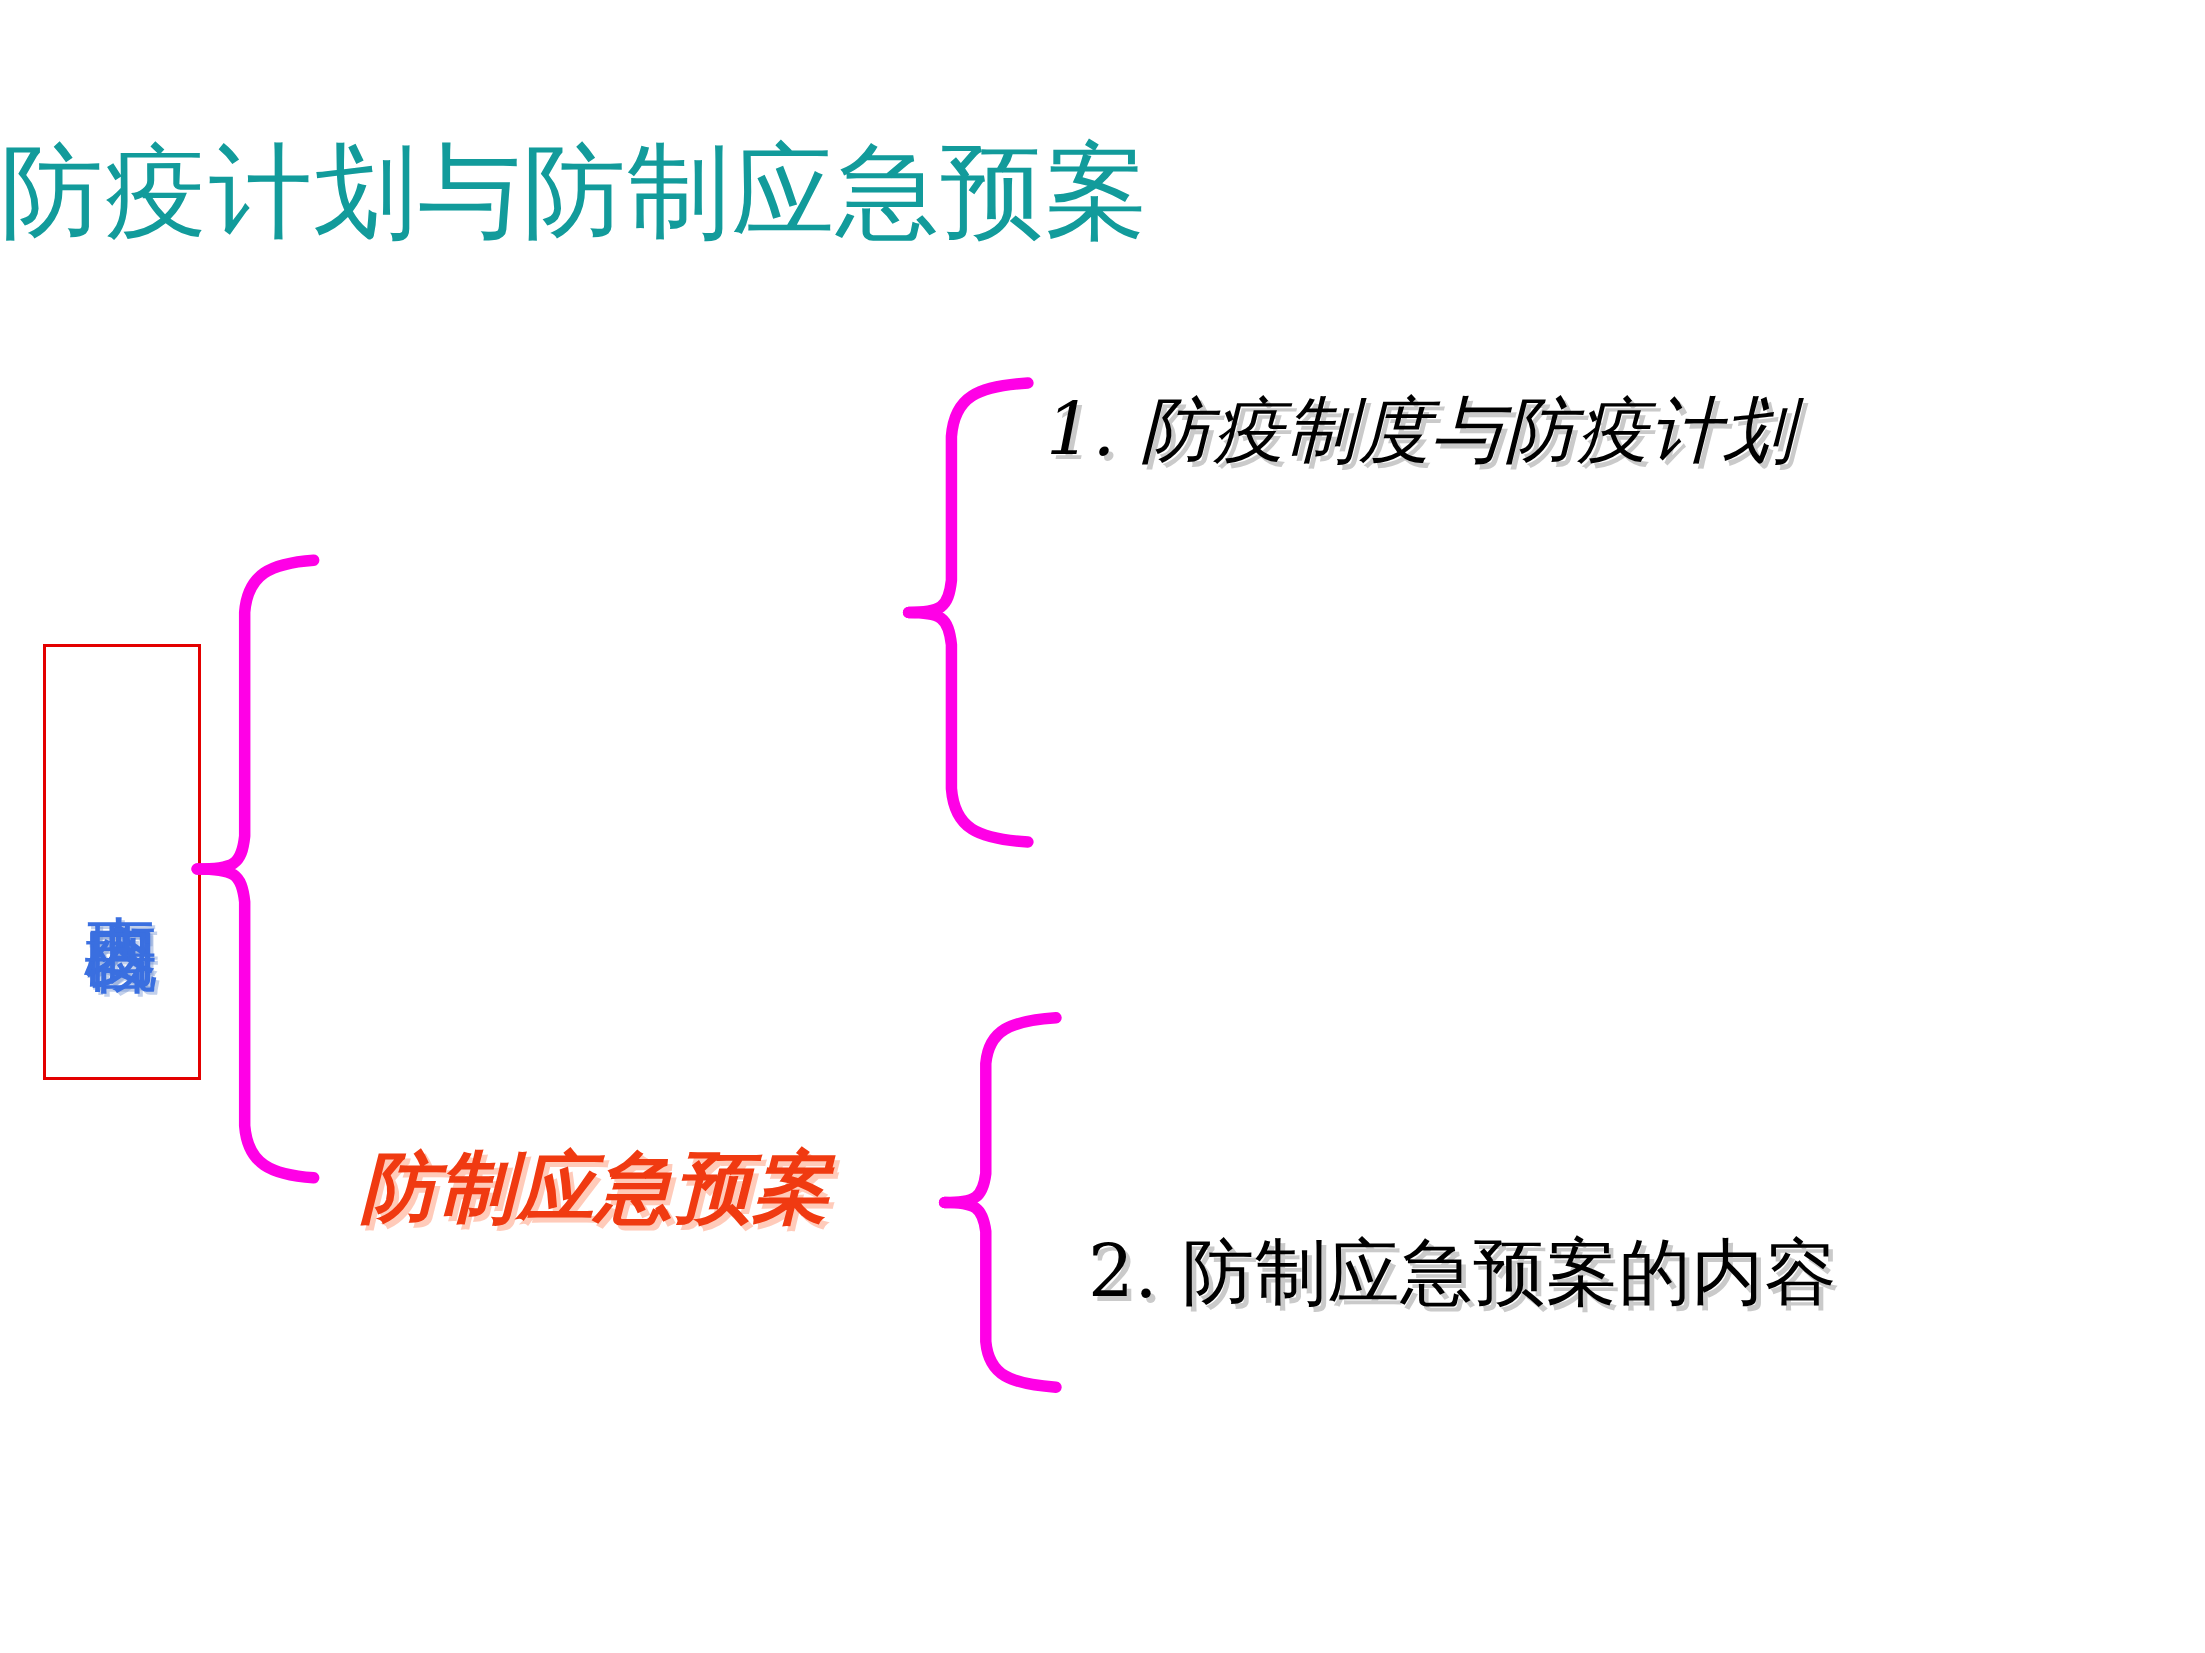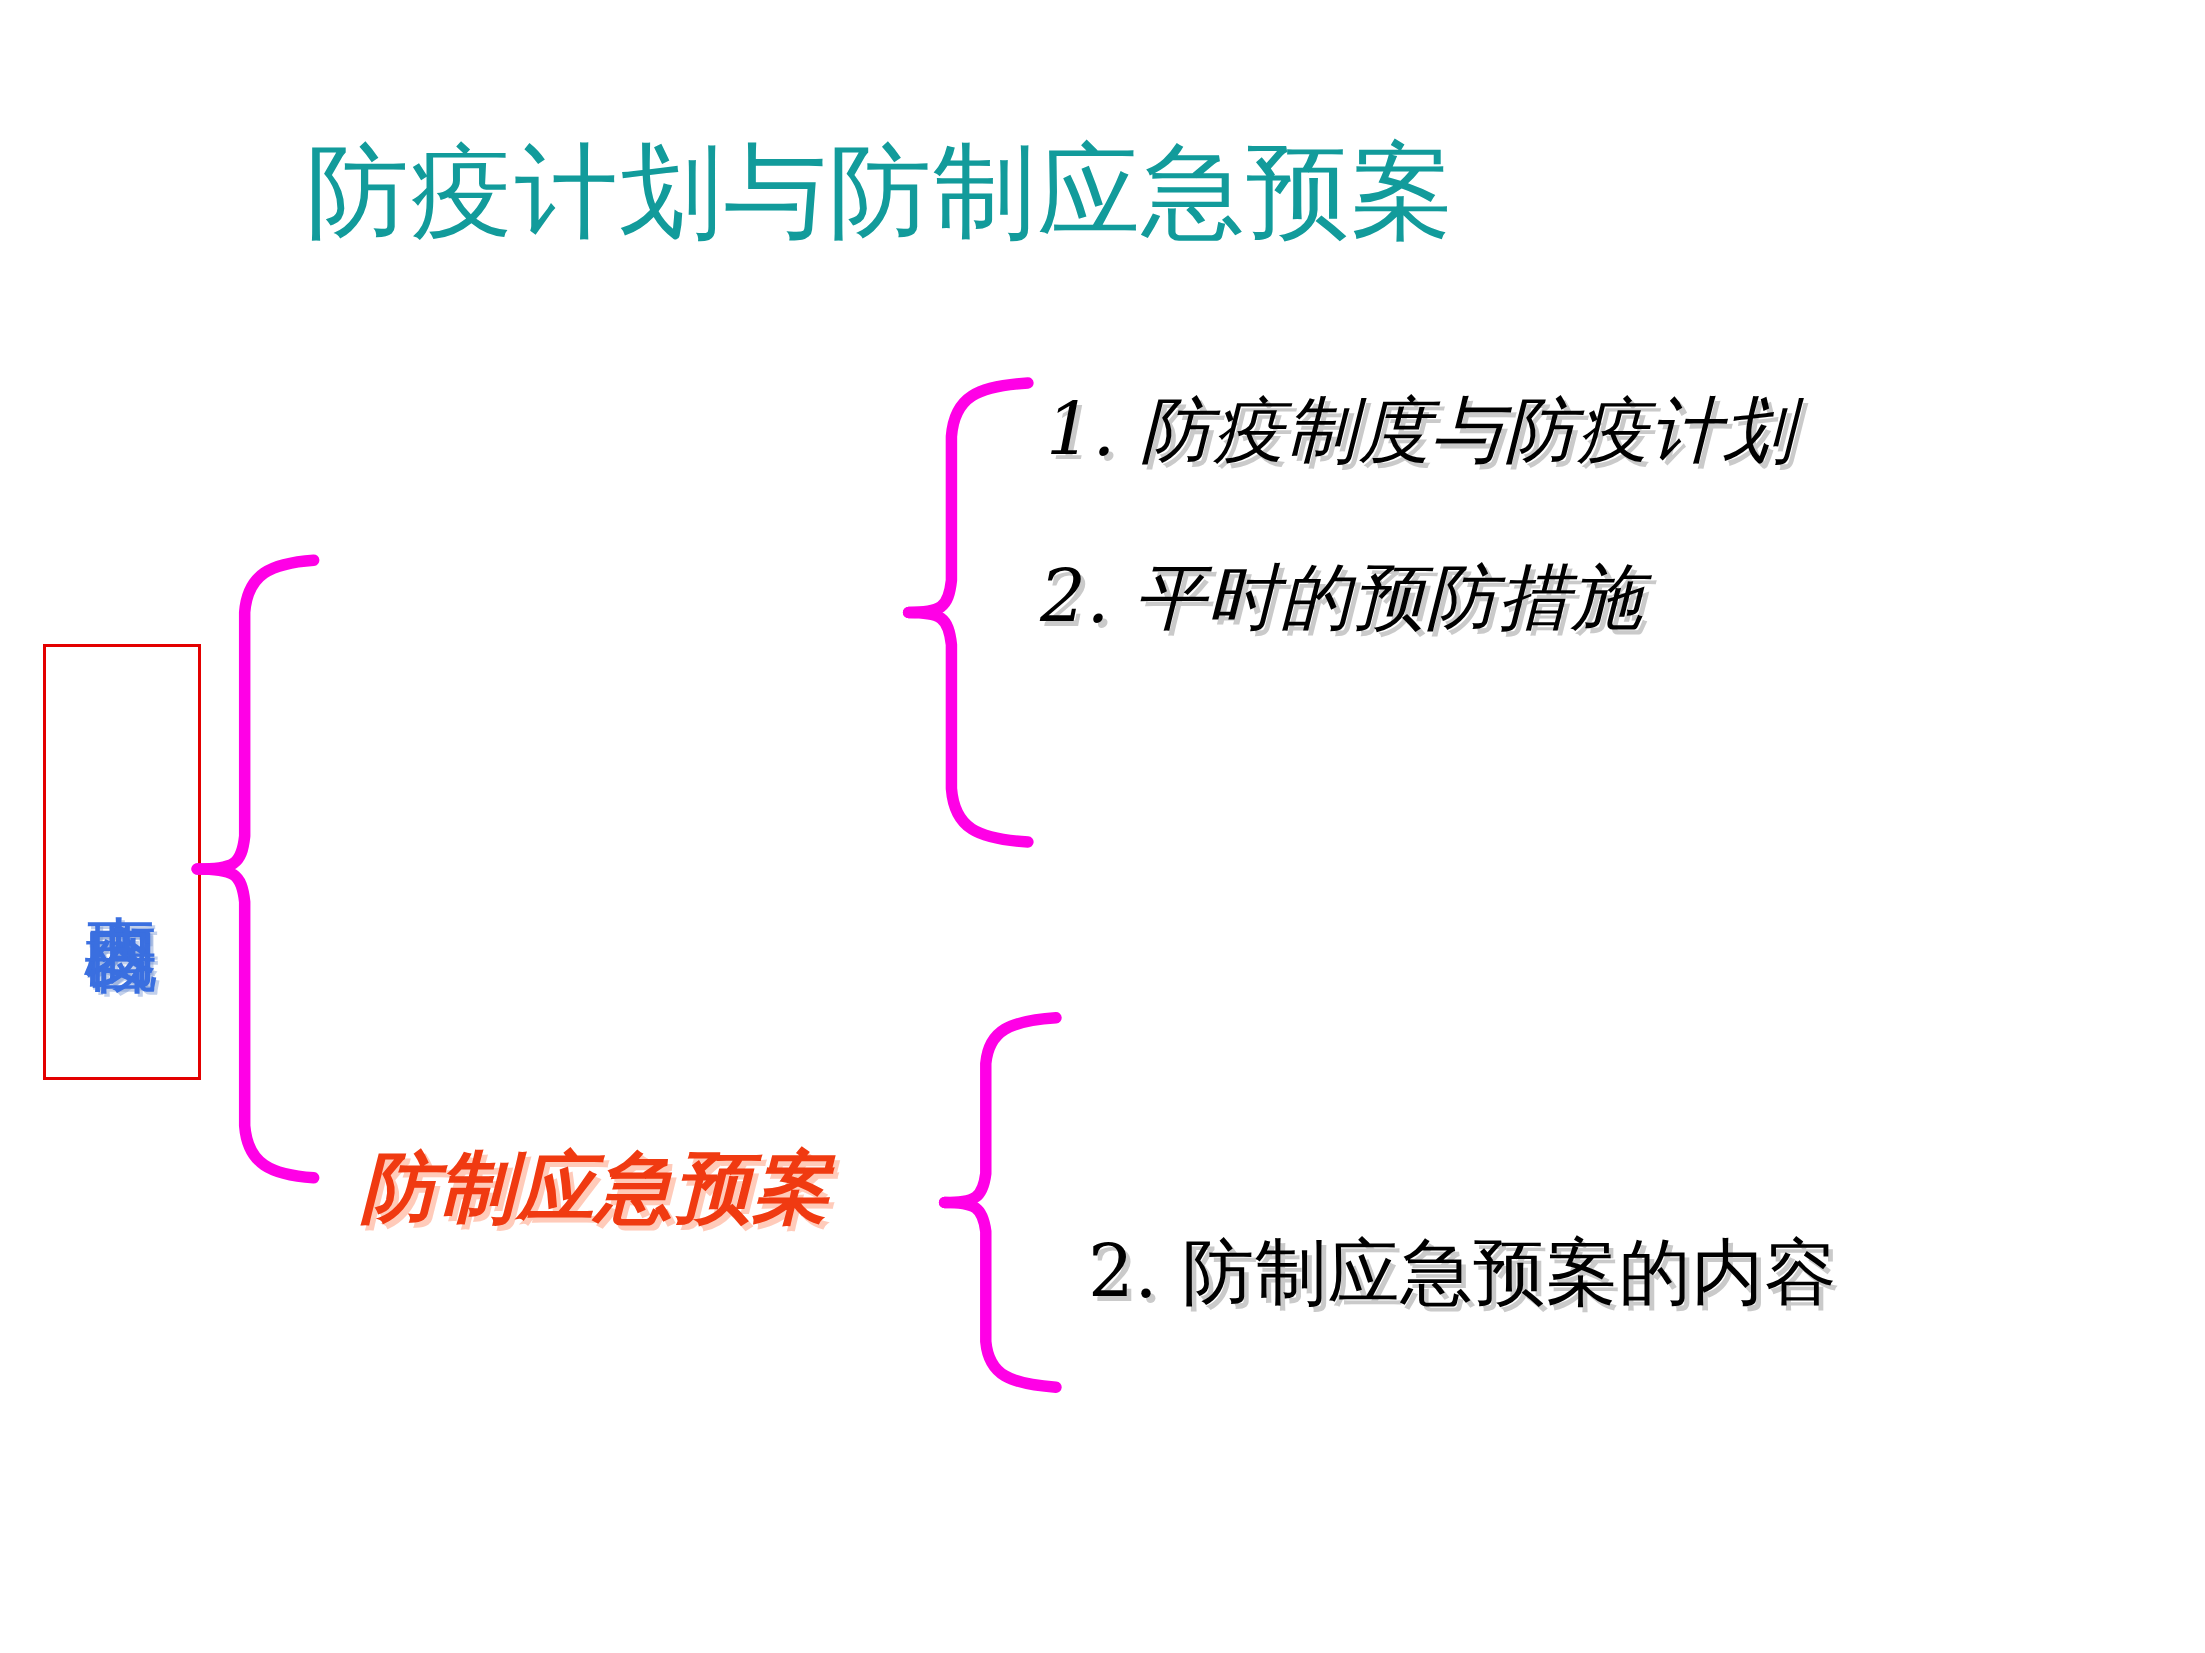--- a/index.html
+++ b/index.html
@@ -19,29 +19,27 @@
     height: 1654px;
     background: #ffffff;
   }
 
   
   #slide-title {
     position: absolute;
     left: 0;
     top: 132px;
     width: 1743px;
-    text-align: center;
     font-family: "DejaVu Serif", "Liberation Serif", serif;
     font-size: 103px;
     line-height: 1.15;
     font-weight: 400;
     letter-spacing: 1.5px;
     white-space: nowrap;
     text-shadow: 3.8px 3.8px 0 rgba(255,255,255,0.0);
-    margin-left: 9px;
   }
 
   
   #root-box {
     position: absolute;
     left: 43px;
     top: 644px;
     width: 158px;
     height: 436px;
     border: 3.8px solid #e30000;
@@ -140,21 +138,20 @@
              C 48 310, 58 304, 62 268
              L 62 80
              C 66 28, 96 14, 162 10" fill="none" stroke="#FF00E6" stroke-width="15" stroke-linecap="round" stroke-linejoin="round"></path>
     <path d="M 6 310
              C 48 310, 58 316, 62 352
              L 62 540
              C 66 592, 96 606, 162 610" fill="none" stroke="#FF00E6" stroke-width="15" stroke-linecap="round" stroke-linejoin="round"></path>
   </svg>
 
   <div class="leaf-item leaf-italic" id="leaf-a1" style="color: rgb(0, 0, 0);">1. 防疫制度与防疫计划</div>
-  <div class="leaf-item leaf-italic" id="leaf-a2" style="color: rgb(0, 0, 0);">2. 平时的预防措施</div>
 
   <div class="branch-label" id="branch-label-2" style="color: rgb(240, 58, 17);">防制应急预案</div>
 
   <svg id="brace-group2-svg" class="brace-svg" width="145" height="383" viewBox="0 0 190 500">
     <path d="M 6 250
              C 46 250, 56 244, 60 212
              L 60 68
              C 64 24, 92 12, 152 8" fill="none" stroke="#FF00E6" stroke-width="15" stroke-linecap="round" stroke-linejoin="round"></path>
     <path d="M 6 250
              C 46 250, 56 256, 60 288

